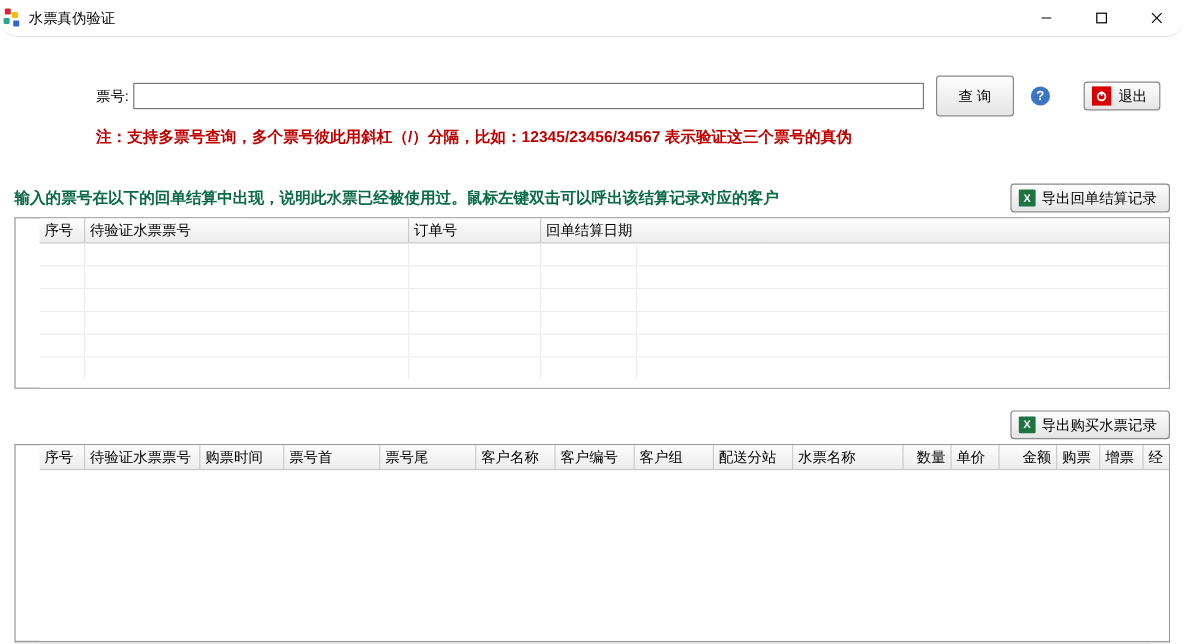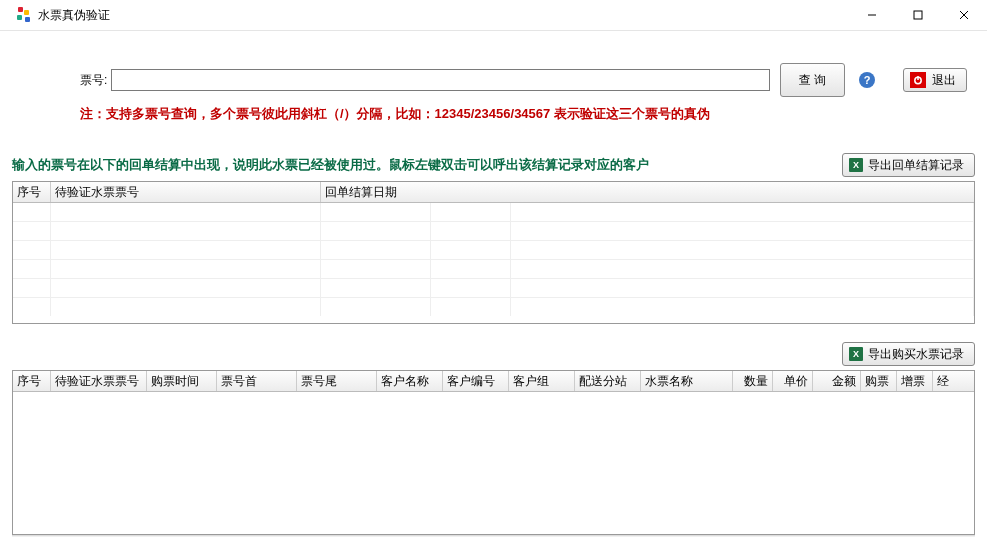--- a/index.html
+++ b/index.html
@@ -12,21 +12,22 @@
   background: #fff;
   overflow: hidden;
   color: #000;
 }
 .titlebar {
   height: 30px;
   background: #fff;
   border-bottom: 1px solid #e5e5e5;
   display: flex;
   align-items: center;
-  padding-left: 16px;
+  padding-left: 2px;
+  border-radius: 15px;
 }
 .titlebar .app-icon {
   width: 16px; height: 16px;
   margin-right: 6px;
   position: relative;
 }
 .titlebar .app-icon .r { position:absolute; top:0; left:2px; width:5px; height:5px; background:#d23; border-radius:1px;}
 .titlebar .app-icon .y { position:absolute; top:3px; left:8px; width:5px; height:5px; background:#fb0; border-radius:1px;}
 .titlebar .app-icon .g { position:absolute; top:8px; left:1px; width:5px; height:5px; background:#2a8; border-radius:1px;}
 .titlebar .app-icon .b { position:absolute; top:10px; left:9px; width:5px; height:5px; background:#36c; border-radius:1px;}
@@ -120,20 +121,21 @@
   color:#fff;
   font-weight:bold;
   font-size:9px;
   display:flex; align-items:center; justify-content:center;
   margin-right:5px;
   border-radius:1px;
 }
 .table-wrap {
   margin: 0 12px;
   border:1px solid #999;
+  padding-left:20px;
 }
 .table1-body { height:120px; background:#fff; }
 .thead {
   display:flex;
   background: linear-gradient(#fdfdfd,#ececec);
   border-bottom:1px solid #bbb;
   height:20px;
 }
 .th {
   border-right:1px solid #ccc;
@@ -232,20 +234,21 @@
   <span class="desc-text">输入的票号在以下的回单结算中出现，说明此水票已经被使用过。鼠标左键双击可以呼出该结算记录对应的客户</span>
   <span class="export-btn">
     <span class="excel-icon">X</span>
     <span>导出回单结算记录</span>
   </span>
 </div>
 <div class="table-wrap">
   <div class="thead">
     <div class="th" style="width:38px">序号</div>
     <div class="th" style="width:270px">待验证水票票号</div>
+    <div class="th" style="width:110px">订单号</div>
     <div class="th" style="width:80px">回单结算日期</div>
   </div>
   <div class="tbody table1-body">
     <div class="row">
       <div class="cell" style="width:38px"></div>
         <div class="cell" style="width:270px"></div>
         <div class="cell" style="width:110px"></div>
         <div class="cell" style="width:80px"></div>
         <div class="cell" style="flex:1"></div>
     </div>
@@ -299,21 +302,21 @@
     <div class="th" style="width:96px">待验证水票票号</div>
     <div class="th" style="width:70px">购票时间</div>
     <div class="th" style="width:80px">票号首</div>
     <div class="th" style="width:80px">票号尾</div>
     <div class="th" style="width:66px">客户名称</div>
     <div class="th" style="width:66px">客户编号</div>
     <div class="th" style="width:66px">客户组</div>
     <div class="th" style="width:66px">配送分站</div>
     <div class="th" style="width:92px">水票名称</div>
     <div class="th" style="width:40px;text-align:right">数量</div>
-    <div class="th" style="width:40px;text-align:right">单价</div>
+    <div class="th" style="width:40px;text-align:left">单价</div>
     <div class="th" style="width:48px;text-align:right">金额</div>
     <div class="th" style="width:36px">购票</div>
     <div class="th" style="width:36px">增票</div>
     <div class="th" style="flex:1;min-width:20px">经</div>
   </div>
   <div class="tbody" style="height:142px"></div>
 </div>
 
 <div class="hscroll-track">
   <div class="hscroll-btn">

